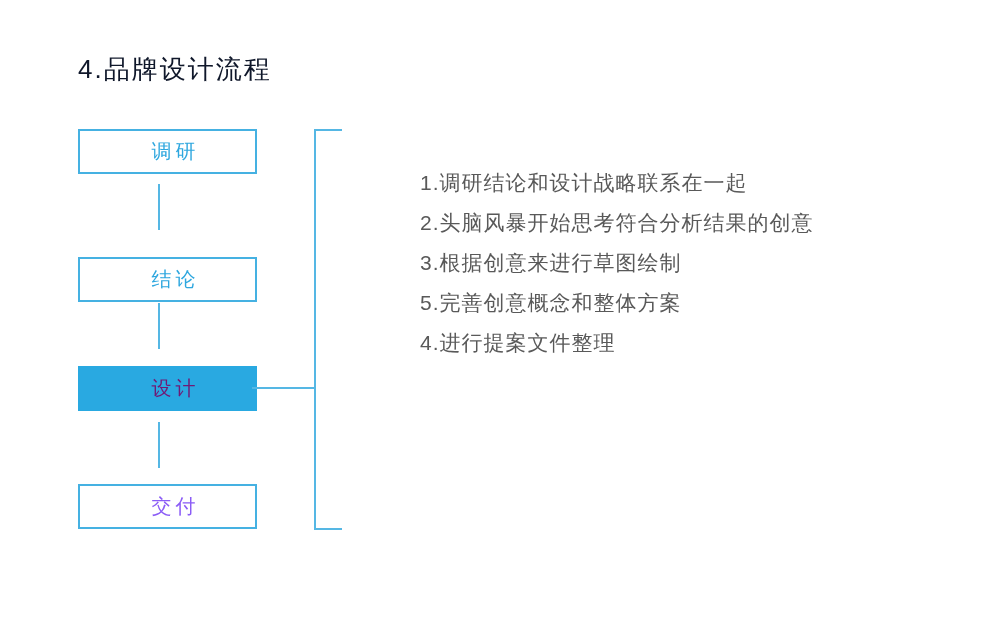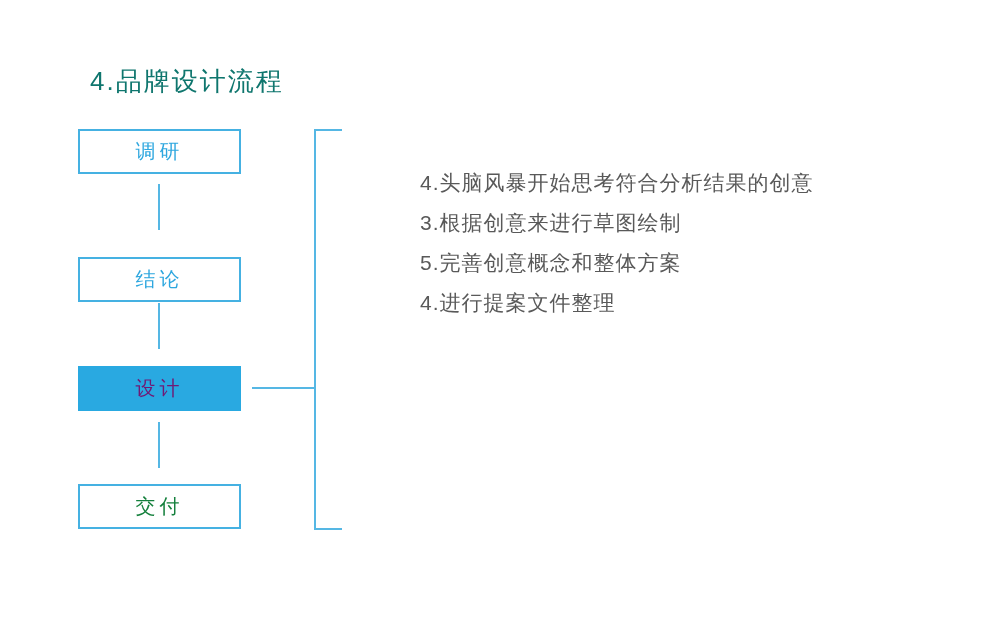--- a/index.html
+++ b/index.html
@@ -12,52 +12,53 @@
     position: relative;
     width: 1000px;
     height: 624px;
     background: #ffffff;
     overflow: hidden;
   }
   .page-title {
     position: absolute;
     left: 78px;
     top: 52px;
-    margin: 12px;
+    margin: 0;
     font-size: 26px;
     font-weight: 400;
     letter-spacing: 2px;
-    color: #0f766e;
+    color: #0f172a;
   }
   
   .flow-node {
     position: absolute;
     left: 78px;
     width: 159px;
     height: 41px;
     border: 2px solid #45b1e2;
     background: #ffffff;
     color: #2ea7df;
     font-size: 20px;
     letter-spacing: 4px;
     display: flex;
     align-items: center;
     justify-content: center;
     box-sizing: content-box;
+    padding-left: 16px;
   }
   .flow-node.n0 { top: 129px; }
   .flow-node.n1 { top: 257px; }
   .flow-node.n2 { top: 366px; }
   .flow-node.n3 { top: 484px; }
   .flow-node.active {
     background: #29a9e1;
     border-color: #29a9e1;
     color: #701a75;
   }
-  .flow-node.gray-text { color: #15803d; }
+  .flow-node.gray-text { color: #8b5cf6; }
   
   .v-conn {
     position: absolute;
     left: 158px;
     width: 2px;
     background: #55b7e4;
   }
   .v-conn.c0 { top: 184px; height: 46px; }
   .v-conn.c1 { top: 303px; height: 46px; }
   .v-conn.c2 { top: 422px; height: 46px; }
@@ -119,19 +120,20 @@
 
   <div class="v-conn c2"></div>
 
   <div class="flow-node n3 gray-text">交付</div>
 
   <div class="branch"></div>
 
   <div class="bracket"></div>
 
   <ul class="steps">
-    <li>4.头脑风暴开始思考符合分析结果的创意</li>
+    <li>1.调研结论和设计战略联系在一起</li>
+    <li>2.头脑风暴开始思考符合分析结果的创意</li>
     <li>3.根据创意来进行草图绘制</li>
     <li>5.完善创意概念和整体方案</li>
     <li>4.进行提案文件整理</li>
   </ul>
 
 </div>
 
 </body></html>

